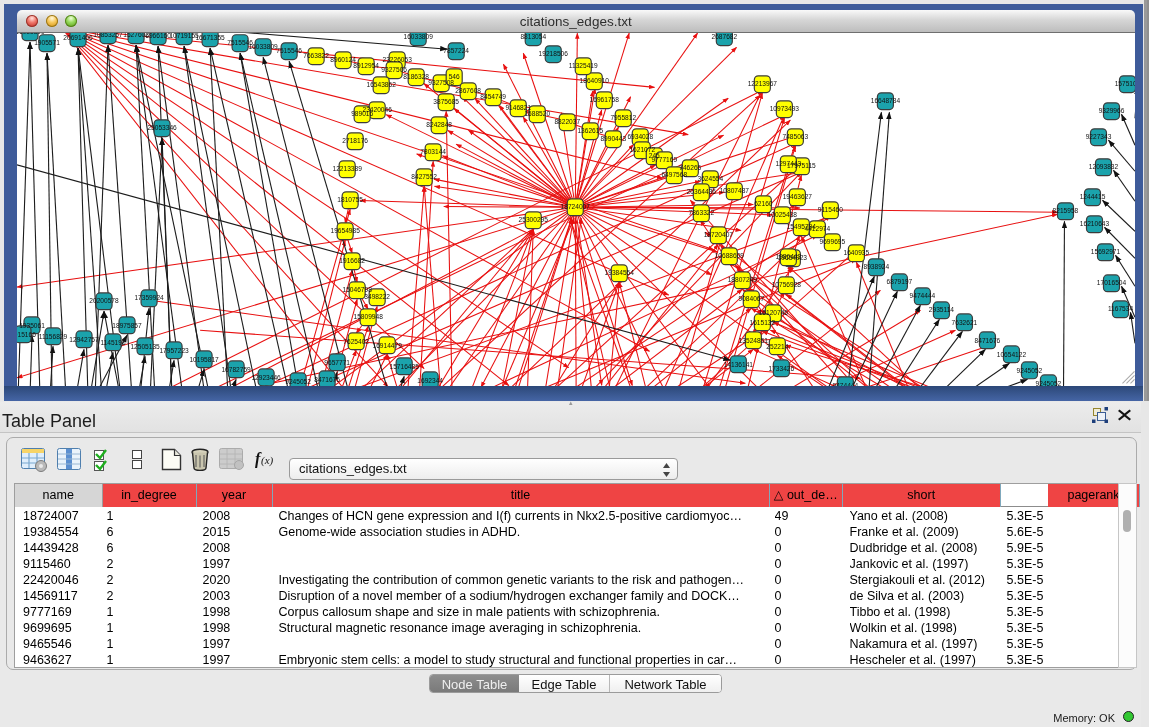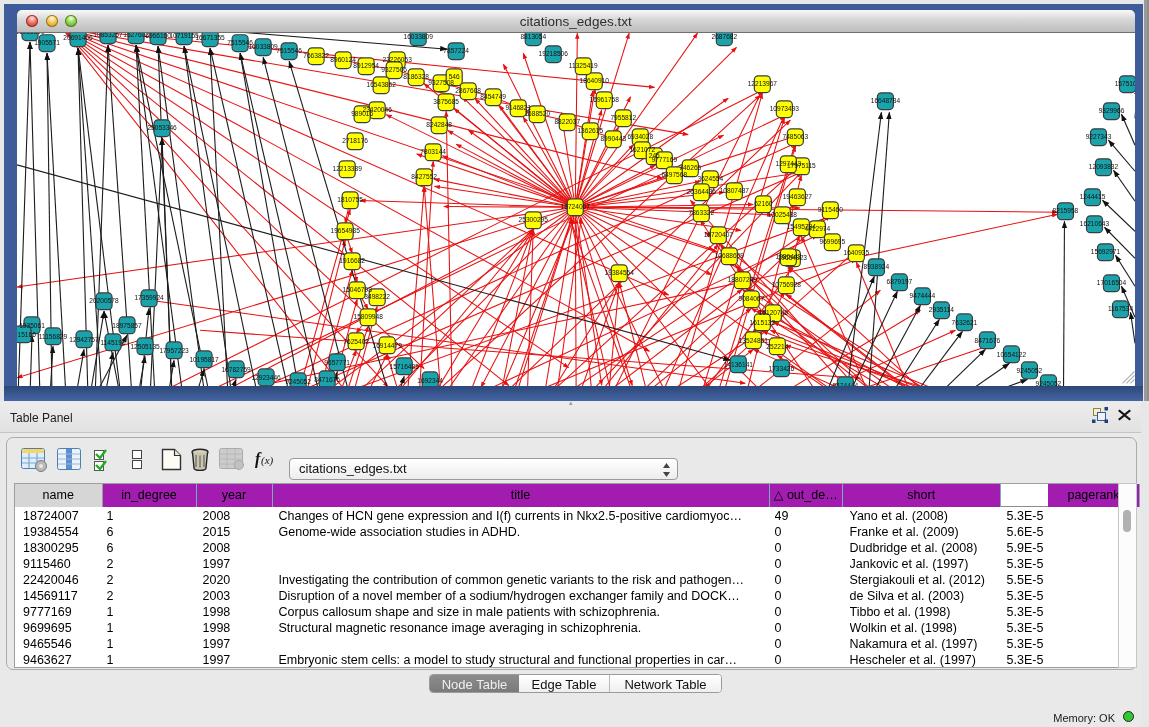--- a/index.html
+++ b/index.html
@@ -13,29 +13,29 @@
 .tl.r{left:9px;background:radial-gradient(circle at 50% 28%,#ffd5cf 5%,#f07a6e 40%,#ce4237 75%,#b43127);box-shadow:inset 0 0 0 1px #99362e}
 .tl.y{left:29px;background:radial-gradient(circle at 50% 28%,#fff3cc 5%,#f7c95e 40%,#dda327 75%,#c28d18);box-shadow:inset 0 0 0 1px #97751a}
 .tl.g{left:48px;background:radial-gradient(circle at 50% 28%,#e4fac9 5%,#97da5e 40%,#6cb029 75%,#589822);box-shadow:inset 0 0 0 1px #55821c}
 .ttl{position:absolute;left:0;right:0;top:4px;text-align:center;font-size:13.5px;color:#2e2e2e;}
 .canvas{position:absolute;left:13px;top:29px;width:1117.5px;height:352.5px;background:#fff;overflow:hidden}
 .rband1{position:absolute;left:1143.5px;top:0;width:5.5px;height:401px;background:#9a9a9a}
 .rband2{position:absolute;left:1146.5px;top:0;width:2.5px;height:401px;background:#8f8f8f}
 .bottom{position:absolute;left:0;top:400.5px;width:1141px;height:326.5px;background:#e9e9e9}
 .phead{position:absolute;left:0;top:1.5px;width:100%;height:31px;background:linear-gradient(#ececec,#e2e2e2);
  border-bottom:1px solid #c4c4c4;}
-.phead .t{position:absolute;left:10px;top:9px;font-size:12px;color:#1d1d1d}
+.phead .t{position:absolute;left:2px;top:9px;font-size:18px;color:#1d1d1d}
 .cont{position:absolute;left:6px;top:36.5px;width:1131px;height:232.5px;background:#e9e9e9;
  border:1.5px solid #ababab;border-radius:7px;}
 .tool{position:absolute;left:8px;top:8px;height:32px;width:100%}
 .combo{position:absolute;left:274px;top:12px;width:389px;height:22px;border:1px solid #9a9a9a;border-radius:4px;
  background:linear-gradient(#ffffff,#ededed);font-size:13px;color:#111;line-height:20px;padding-left:9px}
 .tbl{position:absolute;left:7px;top:45px;width:1105px;height:185px;background:#fff;border:1px solid #9e9e9e}
 .thead{position:absolute;left:0;top:0;width:100%;height:23px;border-bottom:1px solid #8c8c8c;background:#fff}
-.th{position:absolute;top:0;height:23px;background:#a21caf;border-right:1px solid #7fa8bc;
+.th{position:absolute;top:0;height:23px;background:#ef4444;border-right:1px solid #7fa8bc;
  font-size:12.5px;color:#000;text-align:center;line-height:23px}
 .tr{position:absolute;left:0;width:100%;height:16px;font-size:12.5px;color:#000;white-space:nowrap}
 .tr div{position:absolute;top:0;line-height:16px;overflow:hidden}
 .c0{left:8px;width:80px}.c1{left:91.5px;width:88px}.c2{left:187.5px;width:68px}.c3{left:263.5px;width:488px}
 .c4{left:759.5px;width:66px}.c5{left:834.5px;width:150px}.c6{left:991.5px;width:85px}
 .vsb{position:absolute;left:1111px;top:45px;width:19px;height:185px;background:#fcfcfc;border:1px solid #c6c6c6}
 .vsb .th1{position:absolute;left:4px;top:26px;width:8px;height:22px;background:#b0b0b0;border-radius:5px}
 .tabs{position:absolute;left:429px;top:273px;height:19.5px;border:1px solid #9b9b9b;border-radius:4px;
  overflow:hidden;background:#fff}
 .tab{float:left;height:100%;font-size:13px;line-height:19px;text-align:center;color:#111;
@@ -683,21 +683,21 @@
 <div class="tr">
             <div class="c0">19384554</div>
             <div class="c1">6</div>
             <div class="c2">2015</div>
             <div class="c3">Genome-wide association studies in ADHD.</div>
             <div class="c4">0</div>
             <div class="c5">Franke et al. (2009)</div>
             <div class="c6">5.6E-5</div>
           </div>
 <div class="tr">
-            <div class="c0">18300295</div>
+            <div class="c0">14439428</div>
             <div class="c1">6</div>
             <div class="c2">2008</div>
             <div class="c4">0</div>
             <div class="c5">Dudbridge et al. (2008)</div>
             <div class="c6">5.9E-5</div>
           </div>
 <div class="tr">
             <div class="c0">9115460</div>
             <div class="c1">2</div>
             <div class="c2">1997</div>

